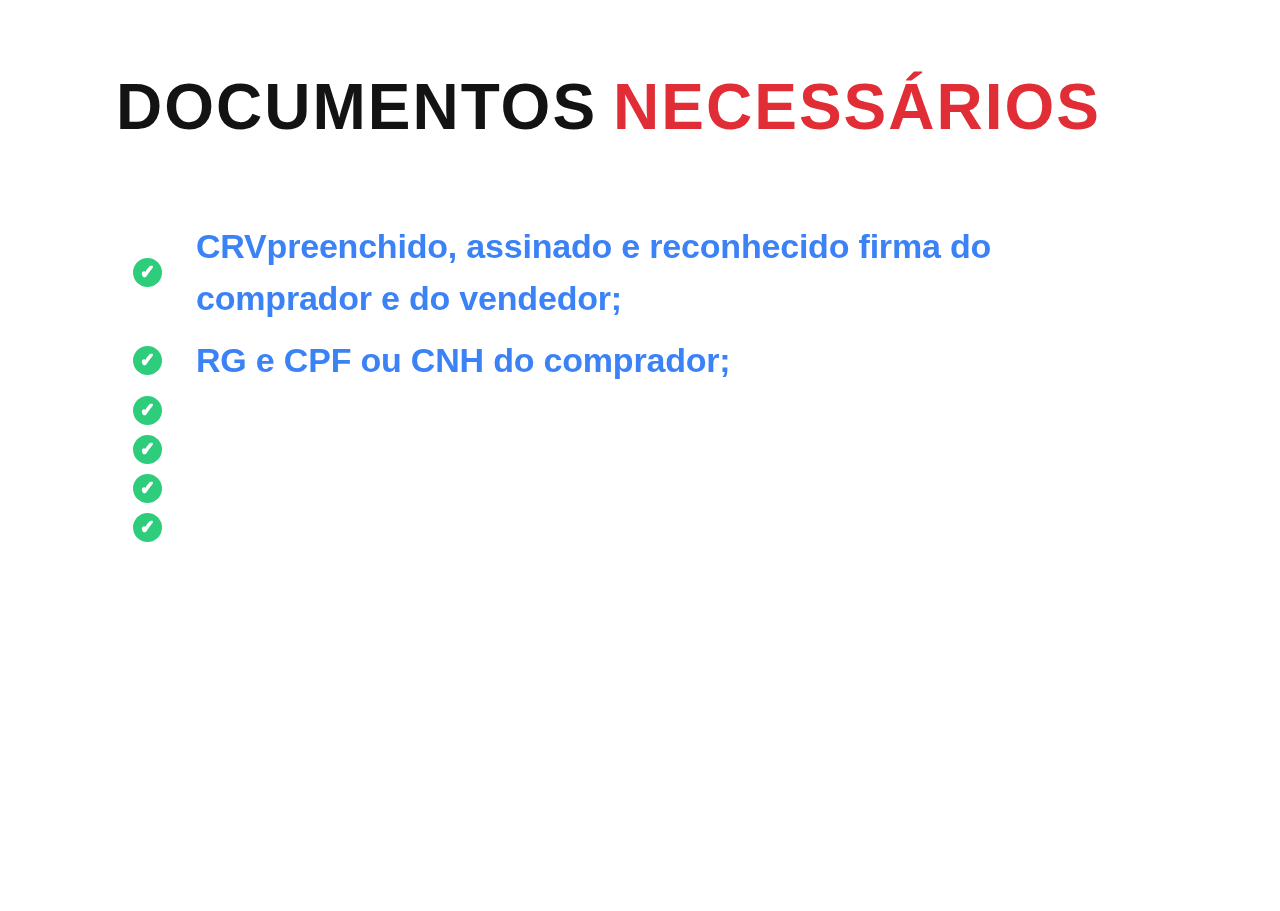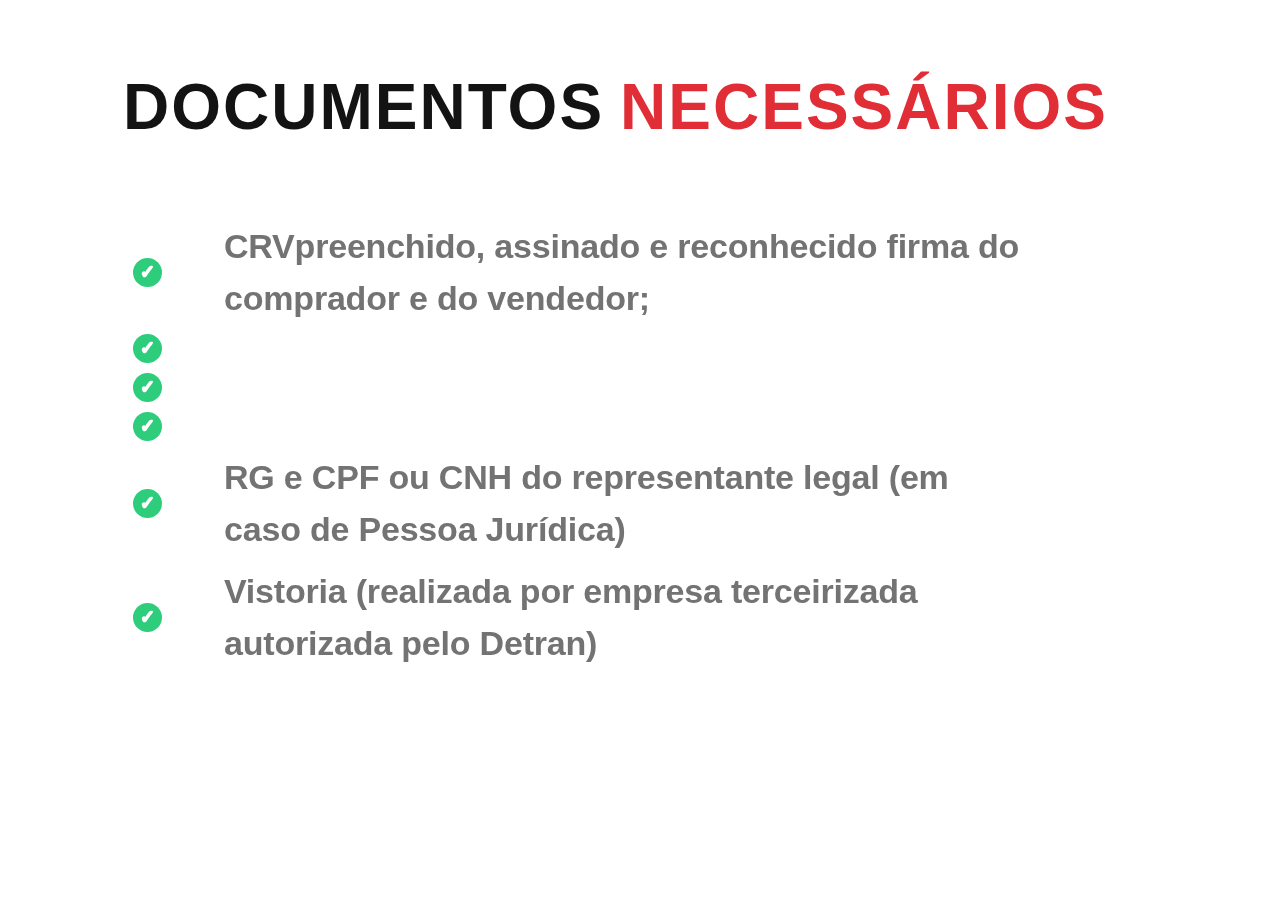--- a/index.html
+++ b/index.html
@@ -10,21 +10,21 @@
   }
   .slide {
     position: relative;
     width: 1280px;
     height: 911px;
     background: #ffffff;
     overflow: hidden;
   }
   .title {
     position: absolute;
-    left: 123px;
+    left: 116px;
     top: 72px;
     margin: 0;
     font-size: 64px;
     line-height: 70px;
     font-weight: 700;
     letter-spacing: 2px;
     white-space: nowrap;
   }
   .title .t-black { color: #131313; margin-right: 16px; }
   .title .t-red   { color: #e12d35; }
@@ -54,24 +54,23 @@
     font-size: 18px;
     font-weight: 700;
     line-height: 29px;
     text-align: center;
     -webkit-text-stroke: 1.2px #ffffff;
   }
   .item-text {
     font-size: 34px;
     line-height: 52px;
     font-weight: 700;
-    color: #737373;
+    color: #3b82f6;
     letter-spacing: -0.2px;
     white-space: pre-line;
-    margin-left: 28px;
   }
   .logo {
     position: absolute;
     left: 1020px;
     top: 698px;
     width: 228px;
     height: 162px;
   }
 </style>
 </head>
@@ -82,33 +81,30 @@
   <h1 class="title"><span class="t-black">DOCUMENTOS</span><span class="t-red">NECESSÁRIOS</span></h1>
 
   <ul class="checklist">
     <li class="item">
       <span class="check">✓</span>
       <span class="item-text">CRVpreenchido, assinado e reconhecido firma do
 comprador e do vendedor;</span>
     </li>
     <li class="item">
       <span class="check">✓</span>
+      <span class="item-text">RG e CPF ou CNH do comprador;</span>
     </li>
     <li class="item">
       <span class="check">✓</span>
     </li>
     <li class="item">
       <span class="check">✓</span>
     </li>
     <li class="item">
       <span class="check">✓</span>
-      <span class="item-text">RG e CPF ou CNH do representante legal (em
-caso de Pessoa Jurídica)</span>
     </li>
     <li class="item">
       <span class="check">✓</span>
-      <span class="item-text">Vistoria (realizada por empresa terceirizada
-autorizada pelo Detran)</span>
     </li>
   </ul>
 
 
 </div>
 
 </body></html>

